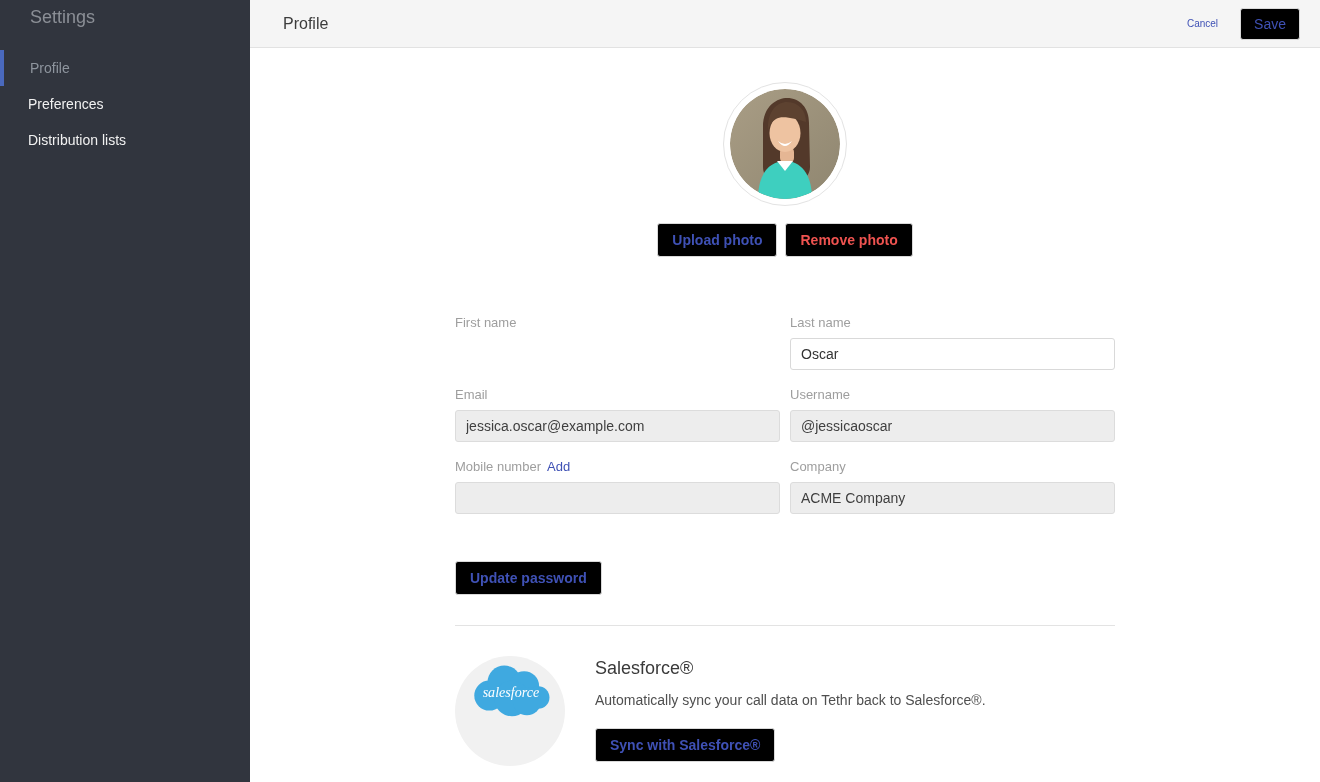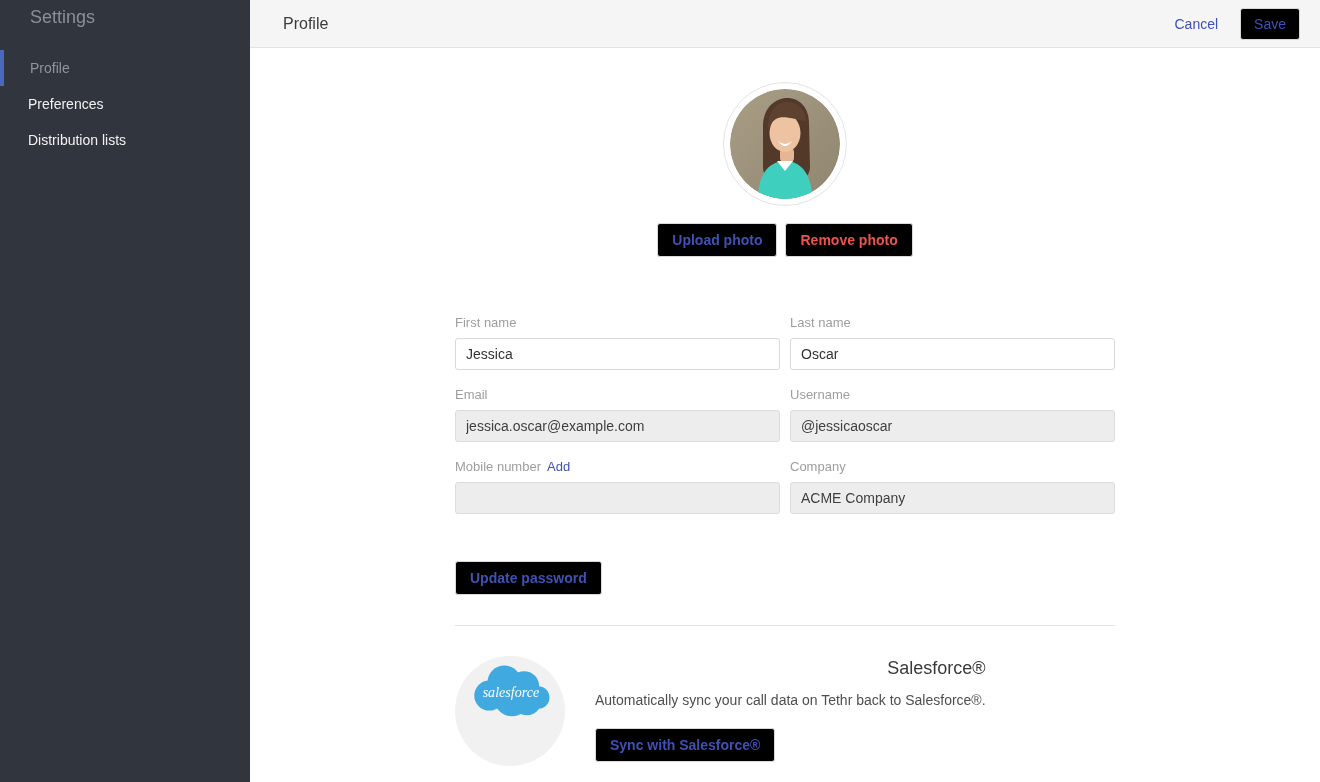--- a/index.html
+++ b/index.html
@@ -45,21 +45,21 @@
     background: #f5f5f5;
     border-bottom: 1px solid #e2e2e2;
     display: flex;
     align-items: center;
     padding: 0 20px 0 33px;
   }
   .topbar-title { font-size: 16px; font-weight: 500; color: #3c3c3c; }
   .topbar-actions { margin-left: auto; display: flex; align-items: center; }
   .link-btn {
     color: #3f51b5;
-    font-size: 14px;
+    font-size: 10px;
     font-weight: 500;
     background: none;
     border: none;
     cursor: pointer;
     font-family: inherit;
     margin-right: 22px;
   }
   .btn {
     background: #000000;
     border: 1px solid #d9d9d9;
@@ -158,21 +158,21 @@
     width: 110px;
     height: 110px;
     min-width: 110px;
     border-radius: 50%;
     background: #f1f1f1;
     display: flex;
     align-items: flex-start;
     justify-content: center;
   }
   .sf-body { padding-top: 2px; }
-  .sf-title { font-size: 18px; font-weight: 400; color: #3a3a3a; margin-bottom: 13px; text-align: right; }
+  .sf-title { font-size: 18px; font-weight: 400; color: #3a3a3a; margin-bottom: 13px; }
   .sf-desc { font-size: 14px; color: #4f4f4f; margin-bottom: 20px; }
 </style>
 </head>
 <body>
 
 <aside class="sidebar">
   <div class="sidebar-title">Settings</div>
   <nav>
     <div class="nav-item active">
       <span>Profile</span>
@@ -232,21 +232,20 @@
     <div class="photo-actions">
       <button class="btn">Upload photo</button>
       <button class="btn danger">Remove photo</button>
     </div>
 
     <div class="form">
 
       <div class="form-row">
         <div>
           <div class="field-label">First name</div>
-          <input class="text-input" type="text" value="Jessica" style="">
         </div>
         <div>
           <div class="field-label">Last name</div>
           <input class="text-input" type="text" value="Oscar" style="">
         </div>
       </div>
 
       <div class="form-row">
         <div>
           <div class="field-label">Email</div>

